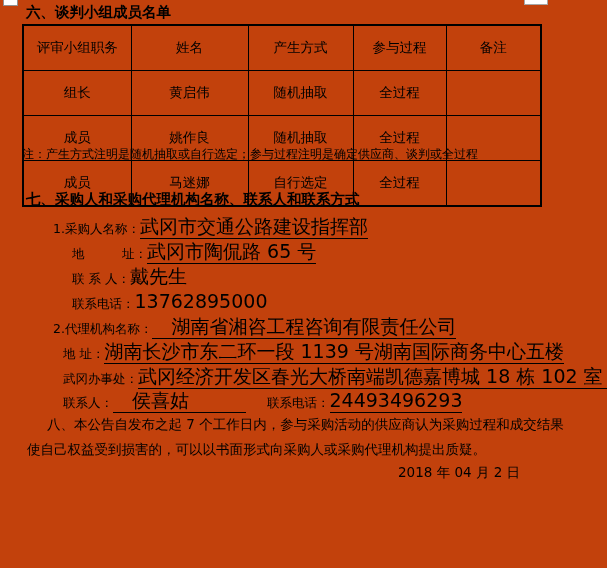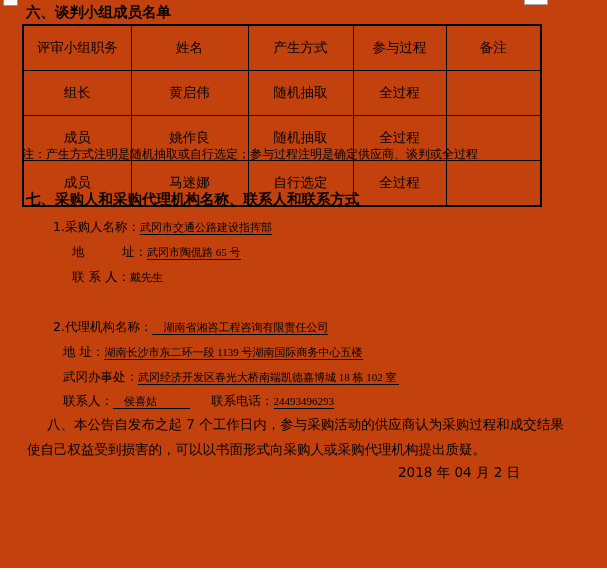--- a/index.html
+++ b/index.html
@@ -28,21 +28,21 @@
     height:28px;
     text-align:center;vertical-align:middle;
     font-weight:normal;
     padding:8px;
     overflow:hidden;
   }
   .line{position:absolute;line-height:17px;white-space:pre;font-size:13.5px;}
   .label{font-size:12.5px;margin-top:40px;}
   #note-line{left:22px;top:146px;font-size:12px;}
   .u{border-bottom:1px solid #000;padding-bottom:1px;}
-  .val{font-size:11px;font-family:Liberation Serif, serif;}
+  .val{font-size:19px;}
   .gap-left{}
   .second-pair{margin-left:21px;}
   
   #purchaser-name{left:53px;top:218px;}
   #purchaser-address{left:72px;top:243px;}
   #purchaser-contact{left:72px;top:268px;}
   #purchaser-phone{left:72px;top:293px;}
   
   #agency-name{left:53px;top:318px;}
   #agency-address{left:63px;top:343px;}
@@ -106,20 +106,21 @@
   <div id="note-line" class="line">注：产生方式注明是随机抽取或自行选定；参与过程注明是确定供应商、谈判或全过程</div>
 
   <div id="title-seven" class="sec-title">七、采购人和采购代理机构名称、联系人和联系方式</div>
 
   <div id="purchaser-name" class="line"><span class="label">1.采购人名称：</span><span class="u val">武冈市交通公路建设指挥部</span></div>
 
   <div id="purchaser-address" class="line"><span class="label">地　　　址：</span><span class="u val">武冈市陶侃路 65 号</span></div>
 
   <div id="purchaser-contact" class="line"><span class="label">联 系 人：</span><span class="val gap-left">戴先生</span></div>
 
+  <div id="purchaser-phone" class="line"><span class="label">联系电话：</span><span class="val gap-left">13762895000</span></div>
 
   <div id="agency-name" class="line"><span class="label">2.代理机构名称：</span><span class="u val">　湖南省湘咨工程咨询有限责任公司</span></div>
 
   <div id="agency-address" class="line"><span class="label">地 址：</span><span class="u val">湖南长沙市东二环一段 1139 号湖南国际商务中心五楼</span></div>
 
   <div id="agency-office" class="line"><span class="label">武冈办事处：</span><span class="u val">武冈经济开发区春光大桥南端凯德嘉博城 18 栋 102 室 </span></div>
 
   <div id="agency-contact" class="line"><span class="label">联系人：</span><span class="u val">　侯喜姑　　　</span><span class="label second-pair">联系电话：</span><span class="u val">24493496293</span></div>
 
   <div id="sec8-line1" class="line">八、本公告自发布之起 7 个工作日内，参与采购活动的供应商认为采购过程和成交结果</div>

